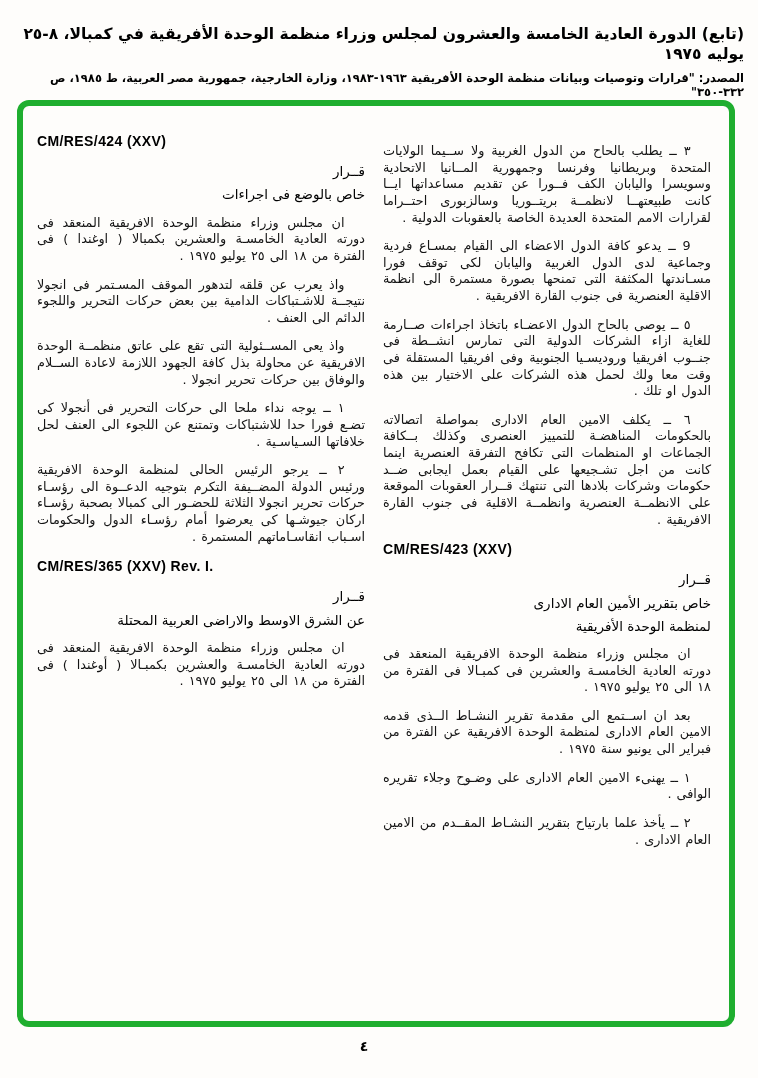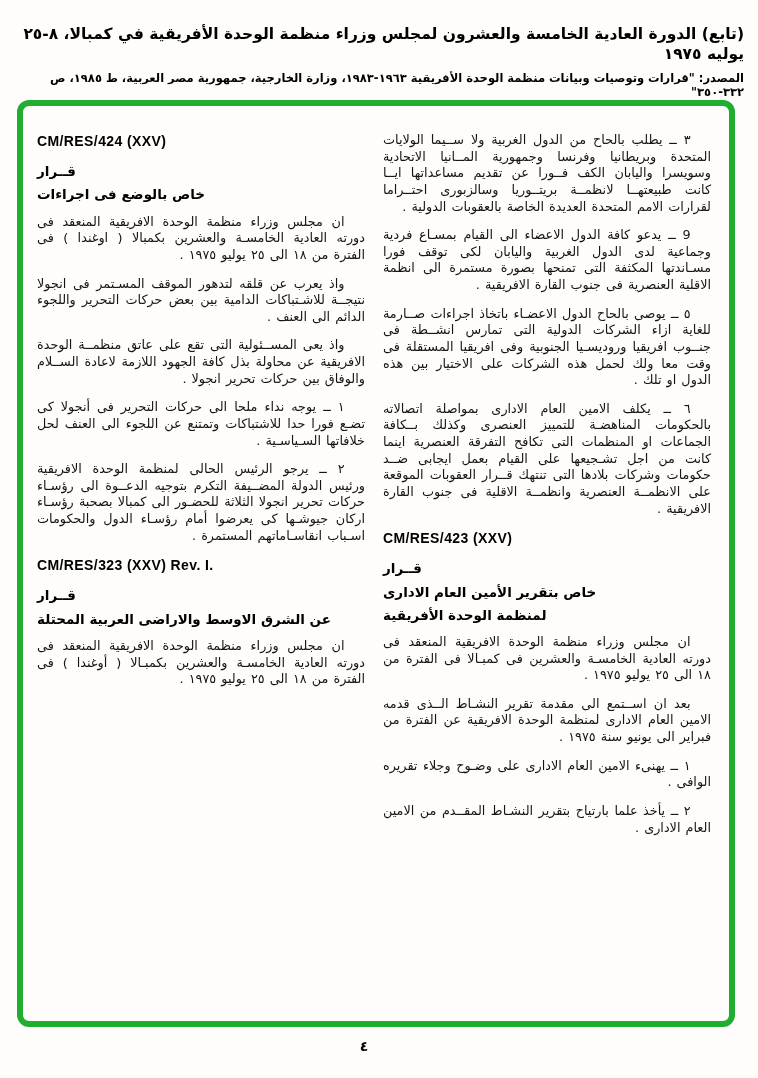--- a/index.html
+++ b/index.html
@@ -28,33 +28,33 @@
     padding:26px 18px 14px 14px;overflow:hidden;background:transparent;
   }
   .columns{
     display:flex;direction:rtl;gap:18px;height:100%;
   }
   .col{
     width:50%;direction:rtl;text-align:justify;
     font-size:12.8px;line-height:1.3;color:#141414;
   }
   .para{
-    margin:0 0 12px 0;text-indent:1.6em;
+    margin:11px 0 12px 0;text-indent:1.6em;
     word-spacing:1px;
   }
   .para.noindent{text-indent:0;}
   .doc-ref{
     direction:ltr;text-align:left;
     font-family:Liberation Sans, sans-serif;font-weight:bold;
     font-size:14px;letter-spacing:0.4px;
     margin:12px 0 12px 0;color:#000;
   }
   .doc-ref.first{margin-top:0;}
   .res-heading{
-    text-align:left;font-weight:bold;color:#000;
+    text-align:right;font-weight:normal;color:#000;
     margin:8px 0 10px 0;
   }
   .res-heading .hline{font-size:13.5px;margin:5px 0;line-height:1.35;}
   .page-number{
     position:absolute;left:0;right:30px;bottom:24px;
     text-align:center;font-size:14px;font-weight:bold;color:#000;
   }
 </style>
 </head>
 <body>
@@ -88,21 +88,21 @@
           <div class="doc-ref first">CM/RES/424  (XXV)</div>
           <div class="res-heading">
             <div class="hline">قــرار</div>
             <div class="hline">خاص بالوضع فى اجراءات</div>
           </div>
           <div class="para">ان مجلس وزراء منظمة الوحدة الافريقية المنعقد فى دورته العادية الخامسـة والعشرين بكمبالا ( اوغندا ) فى الفترة من ١٨ الى ٢٥ يوليو ١٩٧٥ .</div>
           <div class="para">واذ يعرب عن قلقه لتدهور الموقف المسـتمر فى انجولا نتيجــة للاشـتباكات الدامية بين بعض حركات التحرير واللجوء الدائم الى العنف .</div>
           <div class="para">واذ يعى المســئولية التى تقع على عاتق منظمــة الوحدة الافريقية عن محاولة بذل كافة الجهود اللازمة لاعادة الســلام والوفاق بين حركات تحرير انجولا .</div>
           <div class="para">١ ــ يوجه نداء ملحا الى حركات التحرير فى أنجولا كى تضـع فورا حدا للاشتباكات وتمتنع عن اللجوء الى العنف لحل خلافاتها السـياسـية .</div>
           <div class="para">٢ ــ يرجو الرئيس الحالى لمنظمة الوحدة الافريقية ورئيس الدولة المضــيفة التكرم بتوجيه الدعــوة الى رؤسـاء حركات تحرير انجولا الثلاثة للحضـور الى كمبالا بصحبة رؤسـاء اركان جيوشـها كى يعرضوا أمام رؤسـاء الدول والحكومات اسـباب انقاسـاماتهم المستمرة .</div>
-          <div class="doc-ref">CM/RES/323  (XXV)  Rev. I.</div>
+          <div class="doc-ref">CM/RES/365  (XXV)  Rev. I.</div>
           <div class="res-heading">
             <div class="hline">قــرار</div>
             <div class="hline">عن الشرق الاوسط والاراضى العربية المحتلة</div>
           </div>
           <div class="para">ان مجلس وزراء منظمة الوحدة الافريقية المنعقد فى دورته العادية الخامسـة والعشرين بكمبـالا ( أوغندا ) فى الفترة من ١٨ الى ٢٥ يوليو ١٩٧٥ .</div>
         </div>
     </div>
   </div>
 
   <div class="page-number">٤</div>

